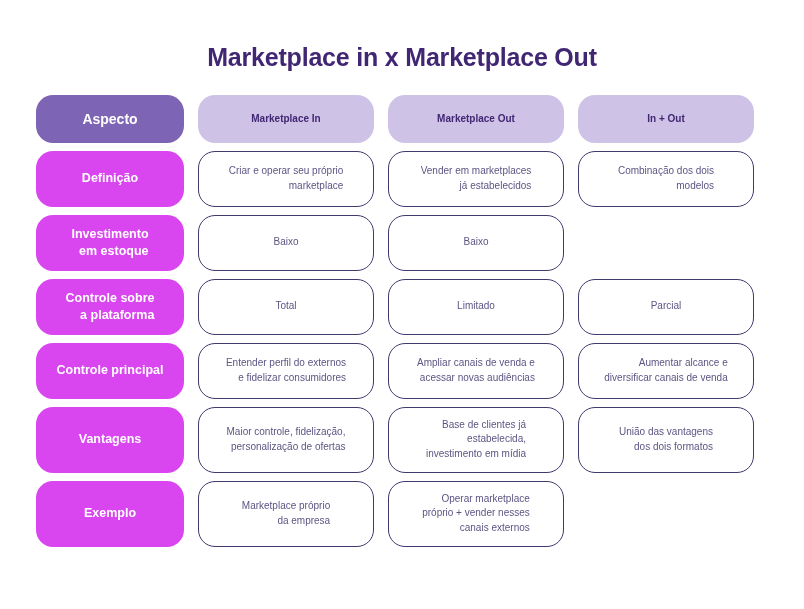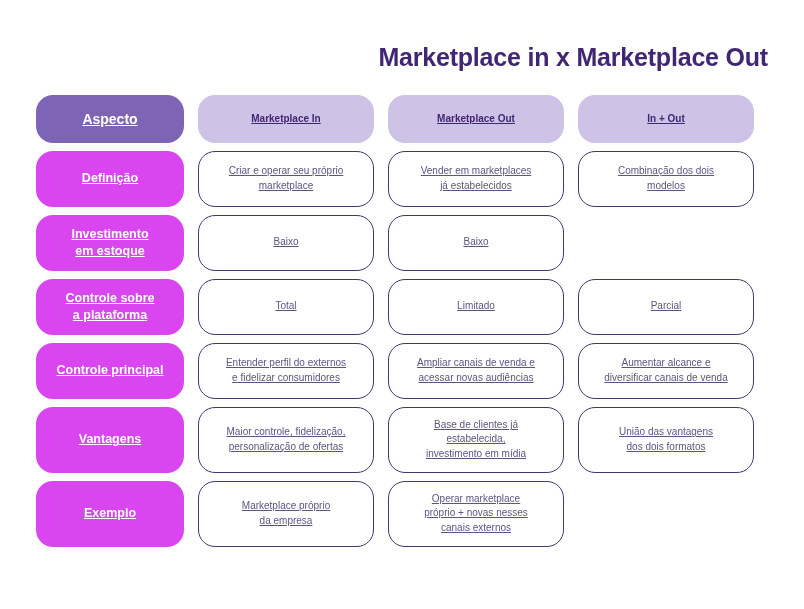--- a/index.html
+++ b/index.html
@@ -16,21 +16,21 @@
 
   .infographic {
     position: relative;
     width: 804px;
     height: 609px;
     box-sizing: border-box;
     padding: 0 36px;
   }
 
   .page-title {
-    text-align: right;
+    text-align: center;
     color: #412673;
     font-size: 25px;
     font-weight: bold;
     letter-spacing: -0.2px;
     margin: 0;
     padding-top: 44px;
     padding-bottom: 0;
     line-height: 1.1;
   }
 
@@ -45,24 +45,23 @@
     display: flex;
     gap: 14px;
     align-items: stretch;
   }
 
   .cell {
     box-sizing: border-box;
     display: flex;
     align-items: center;
     justify-content: center;
-    text-align: center;
+    text-align: right;
     border-radius: 16px;
     padding: 6px 4px;
-    text-decoration: underline;
   }
 
   
   .col-label  { width: 148px; flex: 0 0 148px; }
   .col-data   { width: 176px; flex: 0 0 176px; }
 
   
   .row-header .cell { height: 48px; border-radius: 17px; }
 
   .head-aspect {
@@ -218,19 +217,19 @@
     <div class="row row-body row-tall">
       <div class="cell col-label label-cell">
         <span class="cell-text">Exemplo</span>
       </div>
       <div class="cell col-data data-cell">
         <span class="cell-text">Marketplace próprio
 da empresa</span>
       </div>
       <div class="cell col-data data-cell">
         <span class="cell-text">Operar marketplace
-próprio + novas nesses
+próprio + vender nesses
 canais externos</span>
       </div>
     </div>
 
   </div>
 </div>
 
 </body></html>

